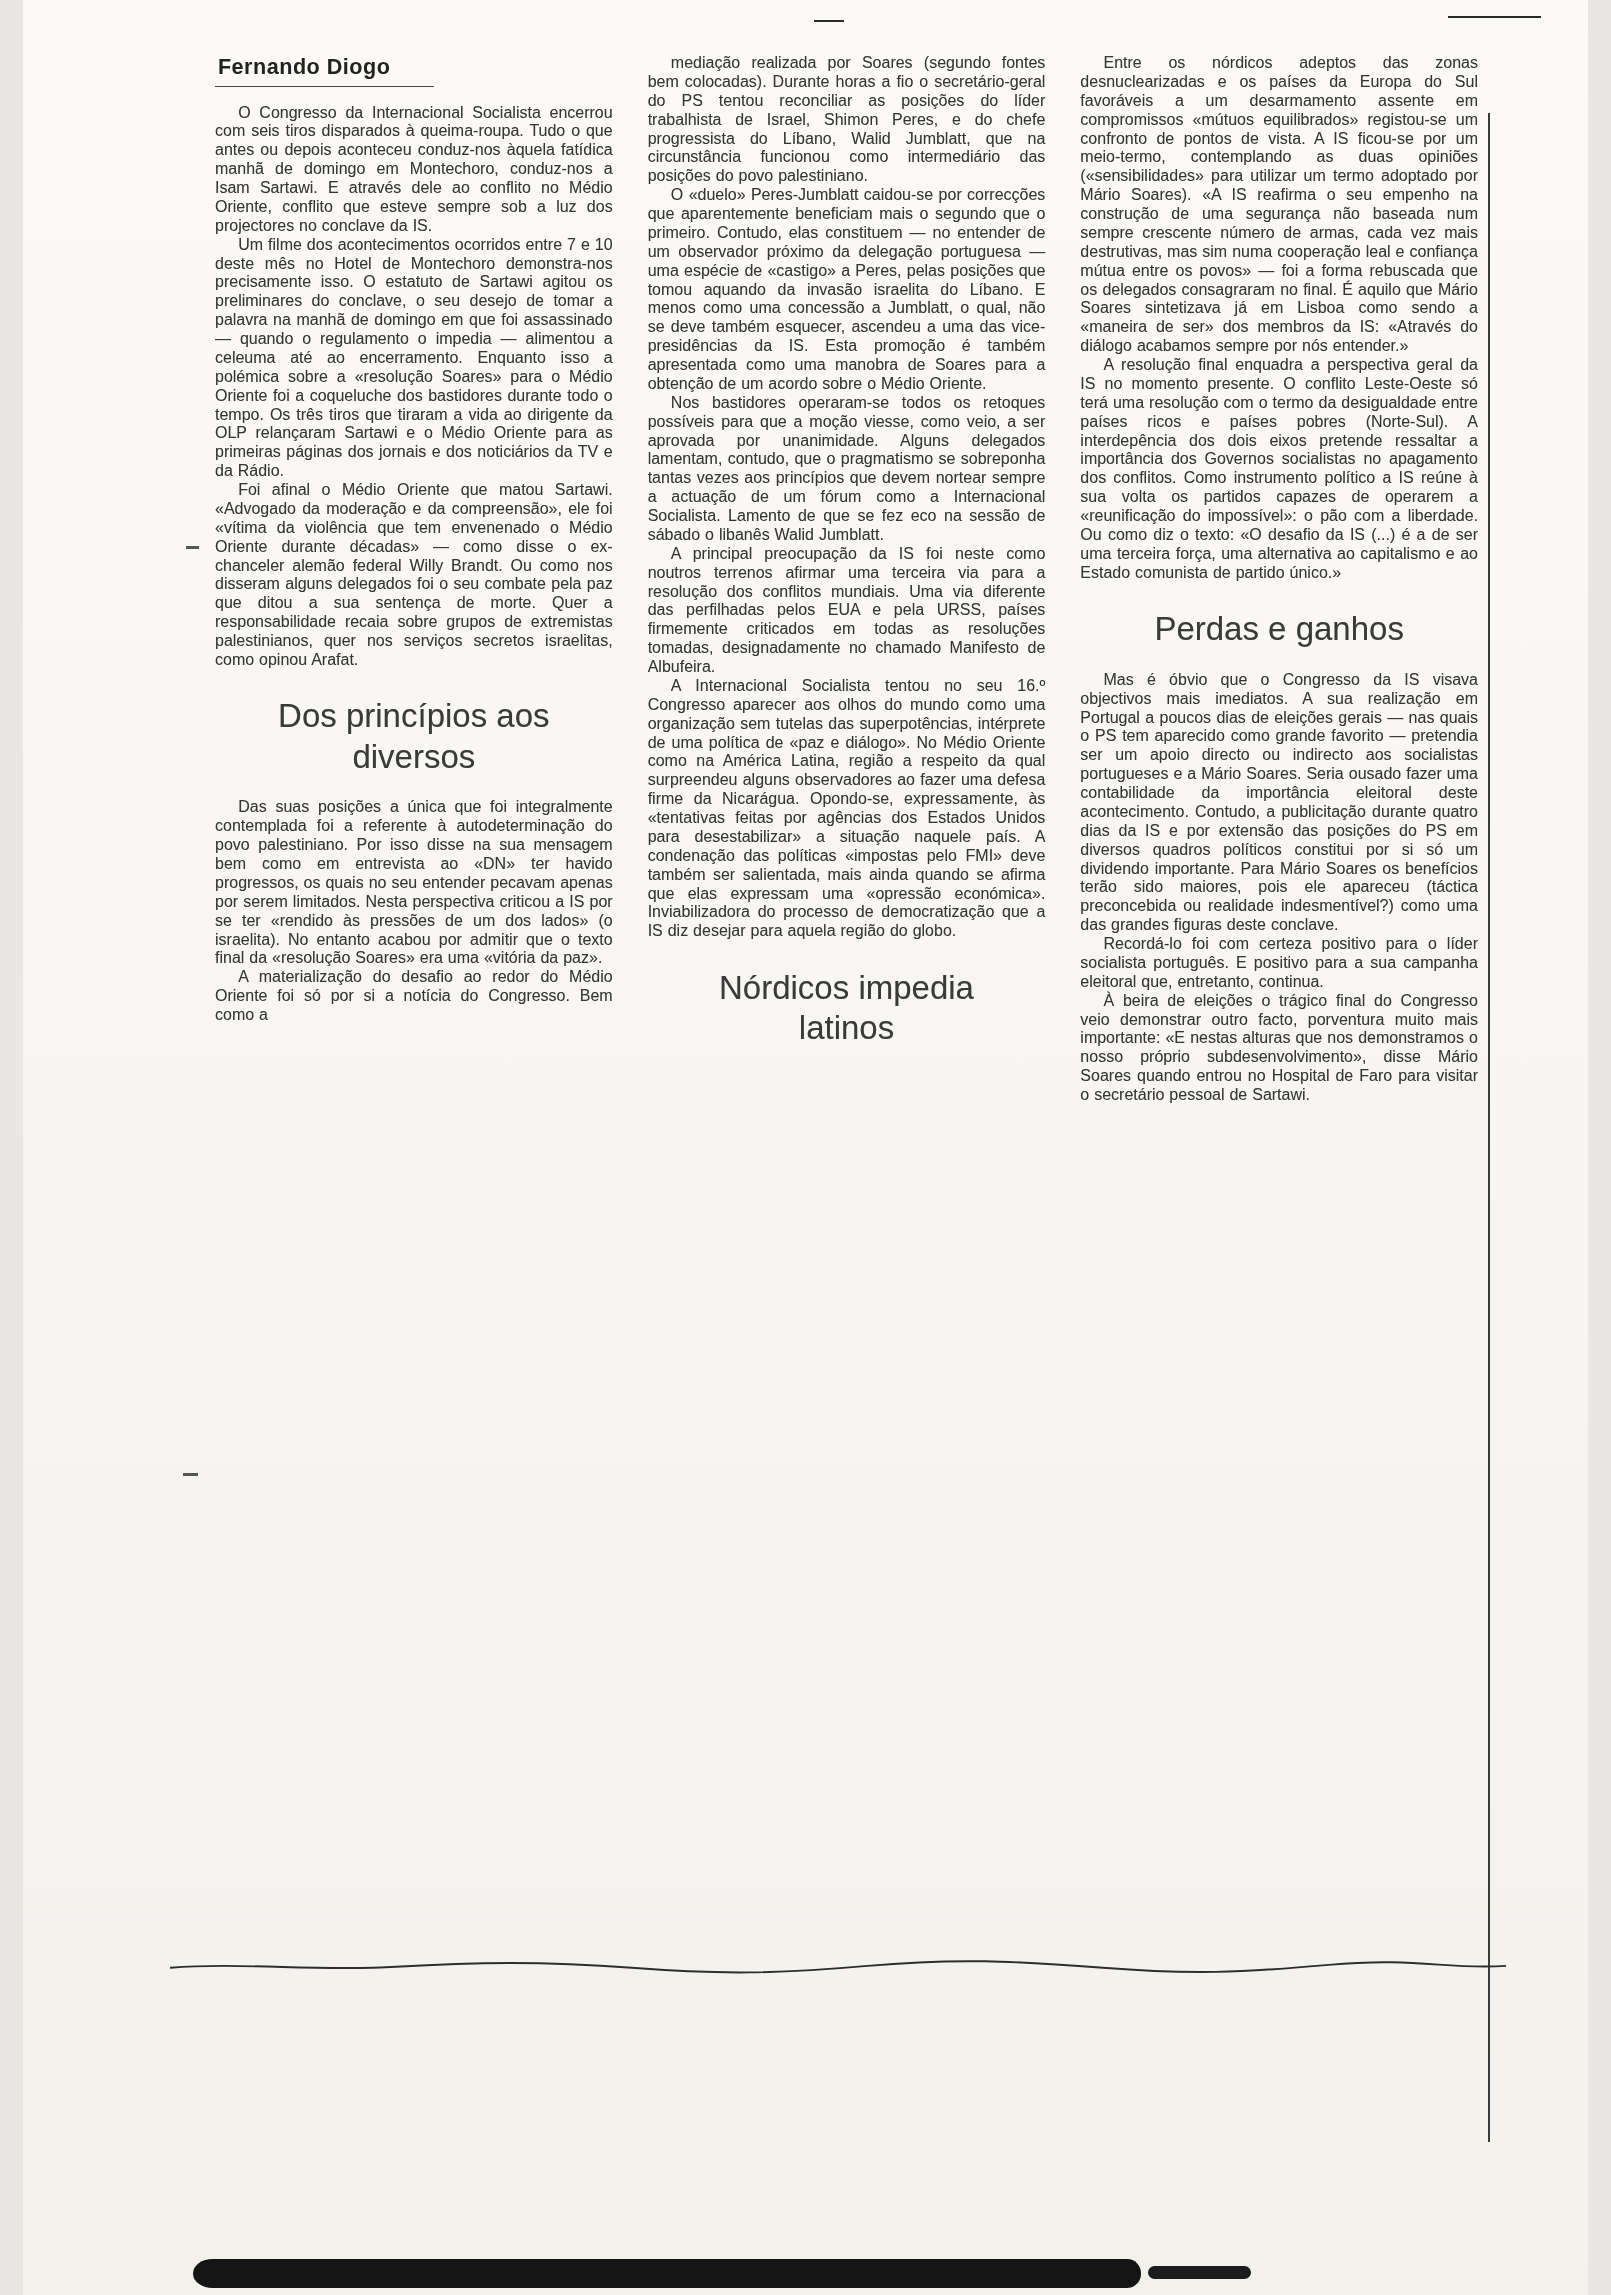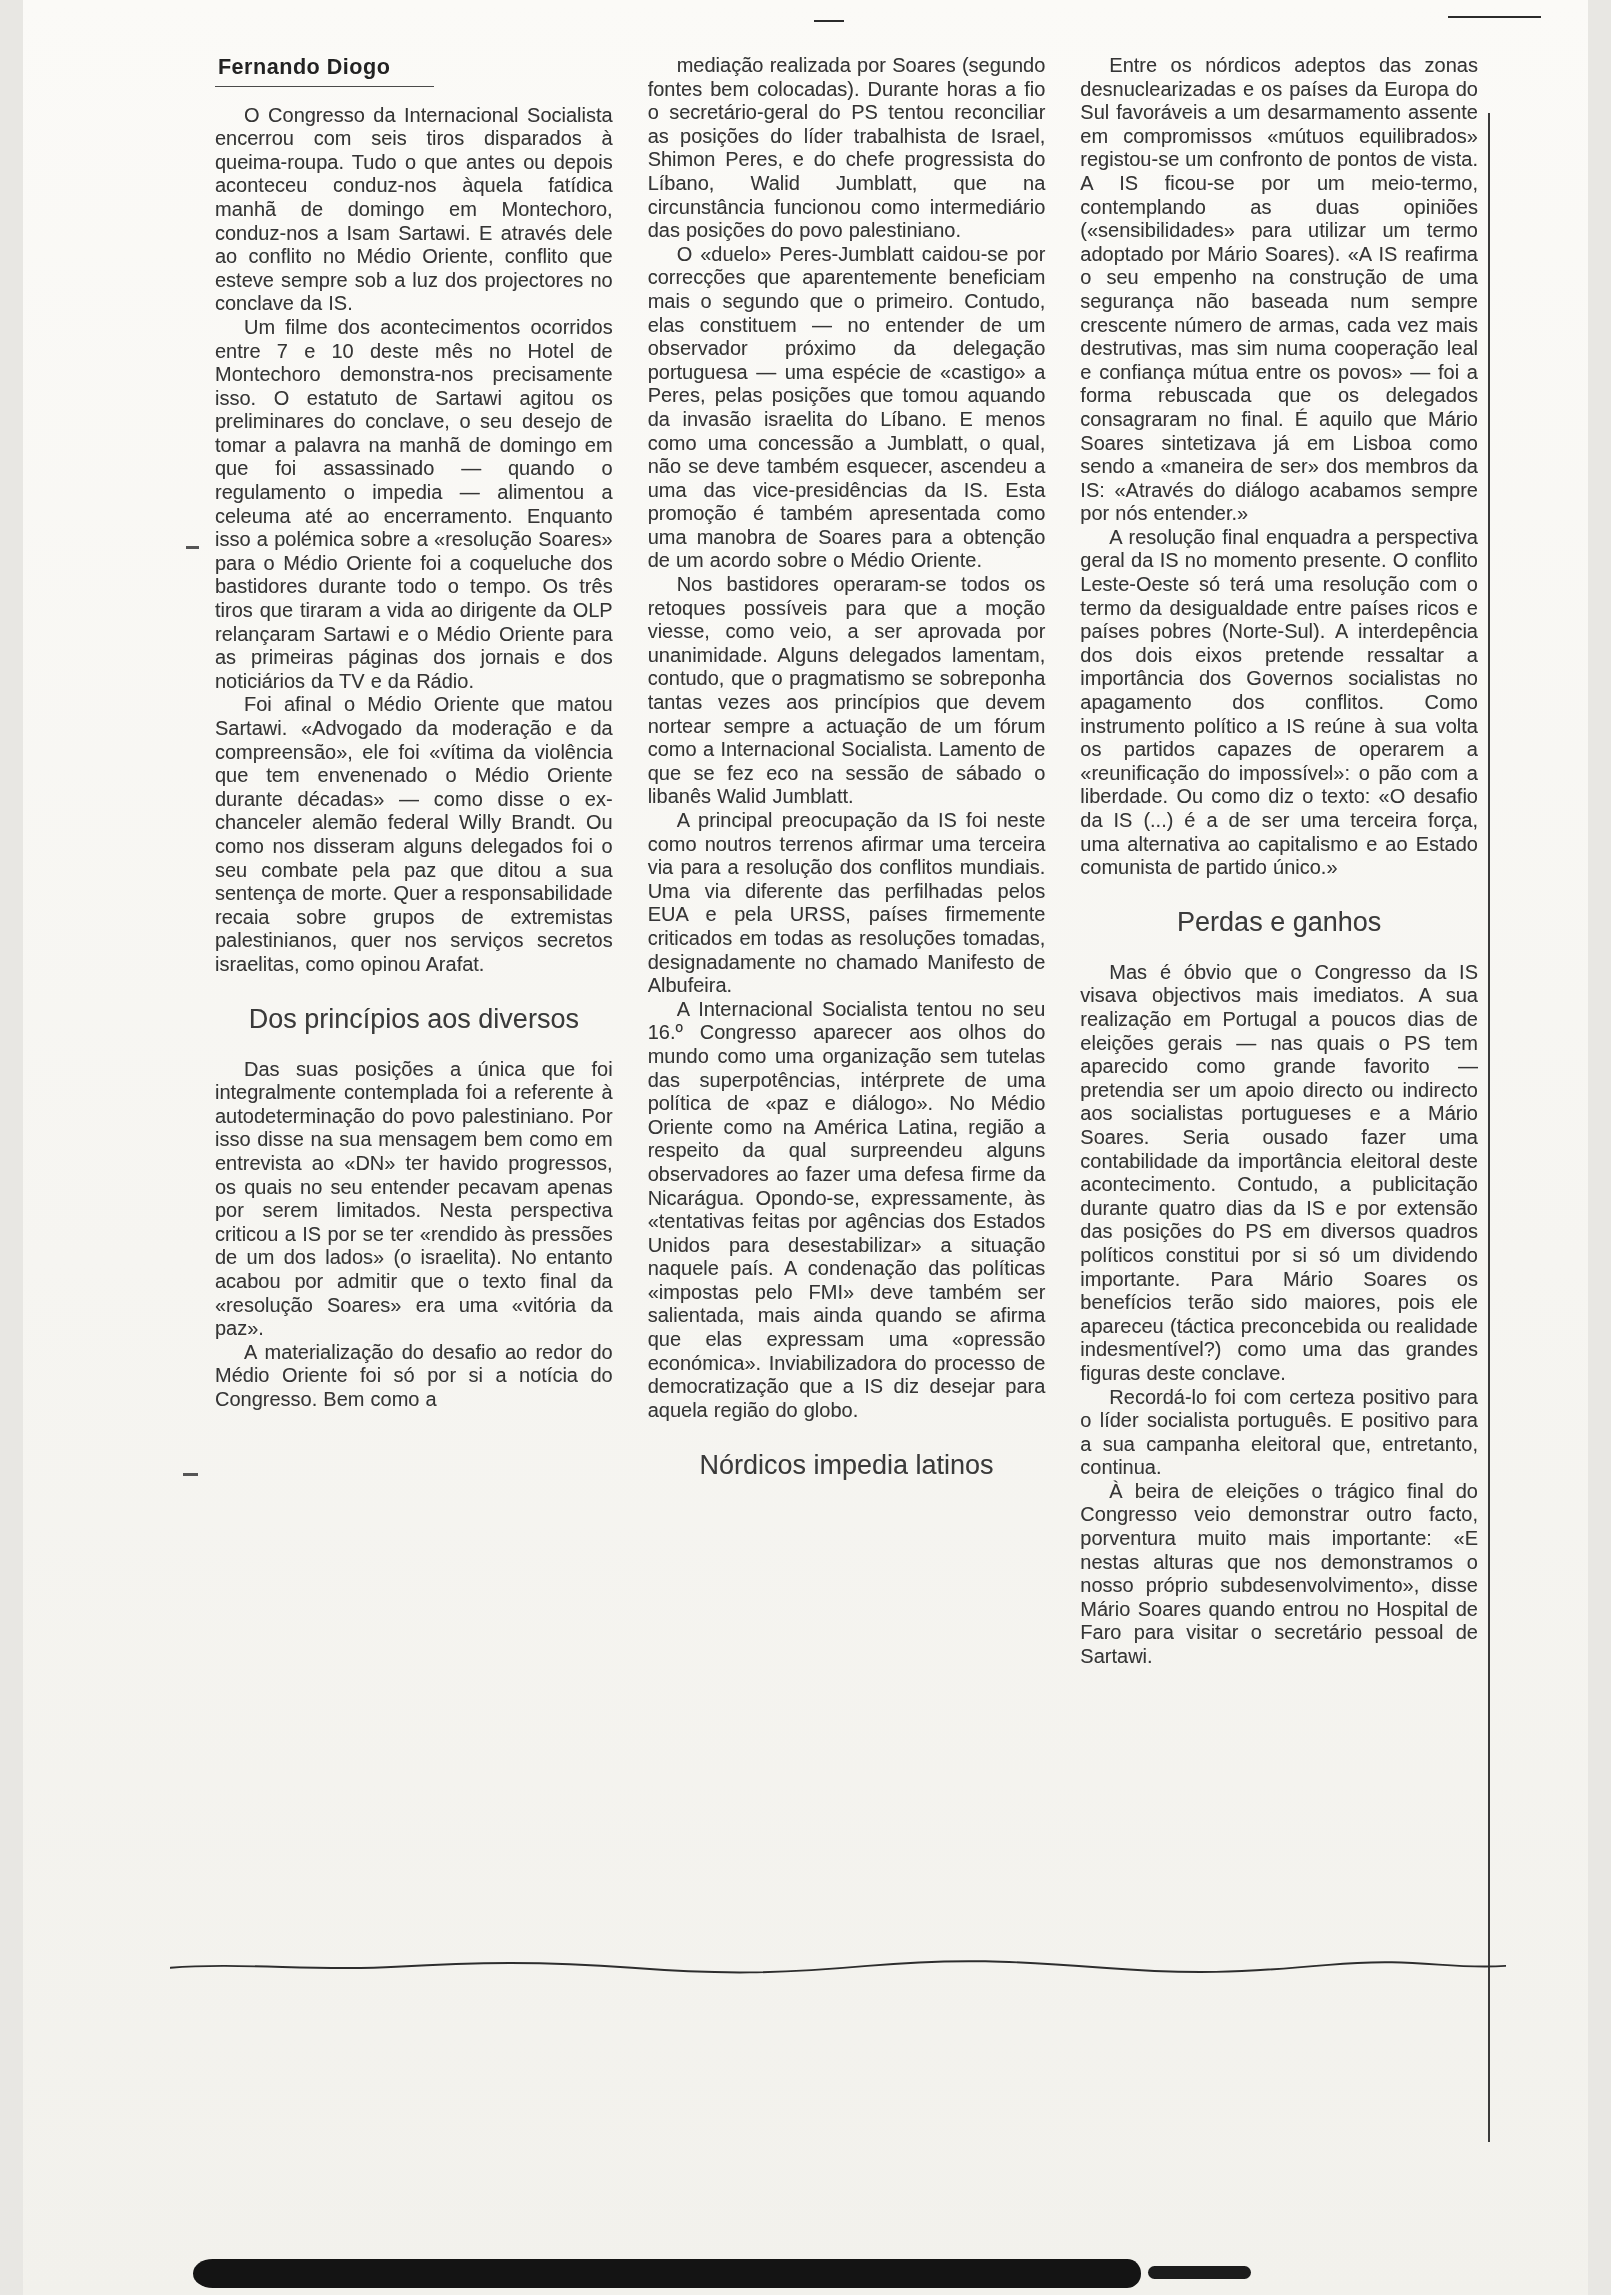--- a/index.html
+++ b/index.html
@@ -33,33 +33,33 @@
     font-size:21.6px;
     font-weight:bold;
     color:#222;
     letter-spacing:0.5px;
     padding:0 44px 5.9px 2.9px;
     border-bottom:1.5px solid #4a4a4a;
     margin-bottom:16.7px;
   }
   p.body-p{
     margin:0;
-    font-size:20px;
+    font-size:16px;
     line-height:1.18;
     text-align:justify;
     text-indent:1.45em;
     color:#353535;
     hyphens:auto;
     -webkit-hyphens:auto;
     word-spacing:0.5px;
     text-shadow:0 0 0.5px rgba(40,40,40,.25);
   }
   h2.col-heading{
     margin:26.5px 19.7px 21.6px;
-    font-size:27px;
+    font-size:33px;
     font-weight:normal;
     text-align:center;
     line-height:1.22;
     color:#3a3a3a;
     text-shadow:0 0 0.5px rgba(40,40,40,.25);
   }
   
   .artifact{position:absolute;background:#2b2b2b;}
   .a-top-right{left:1425px;top:15.7px;width:93px;height:2px;}
   .a-top-mid{left:791px;top:19.7px;width:29.5px;height:2px;}

